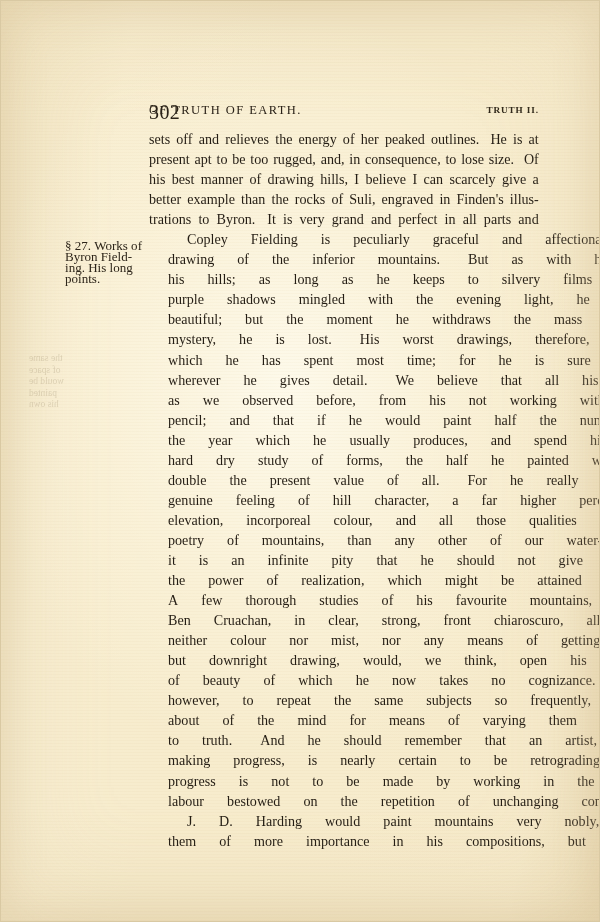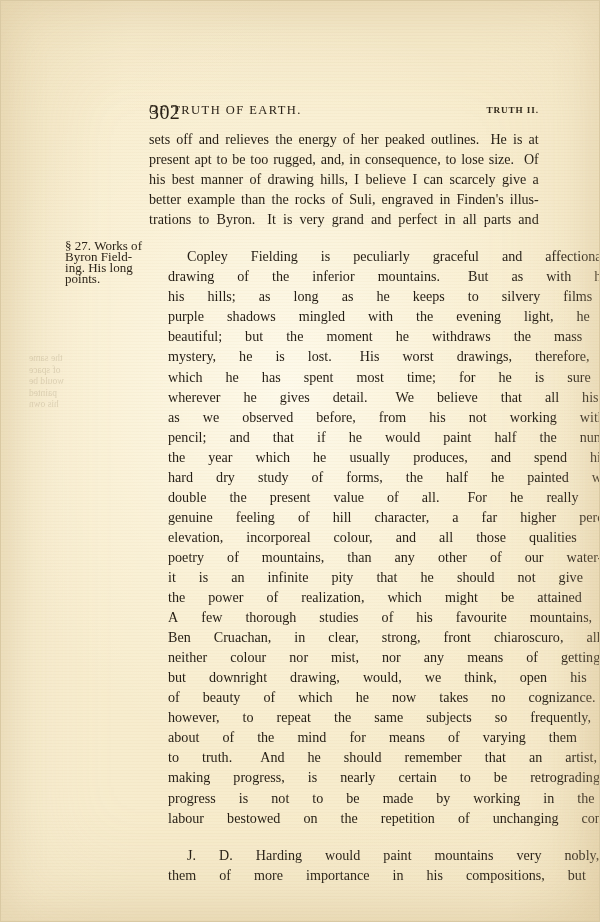--- a/index.html
+++ b/index.html
@@ -107,21 +107,21 @@
     margin: 0;
     font-size: 14.1px;
     line-height: 20.05px;
     text-align: justify;
     text-align-last: left;
     color: #241d14;
     letter-spacing: .01px;
     word-spacing: .3px;
   }
   .para.indent { text-indent: 19px; }
-  .para + .para { margin-top: 17px; }
+  .para + .para { margin-top: 0; }
   
   .jline {
     display: flex;
     justify-content: space-between;
     white-space: pre;
   }
   .jline.last { justify-content: flex-start; }
   .jline > span { display: inline-block; }
 
   

